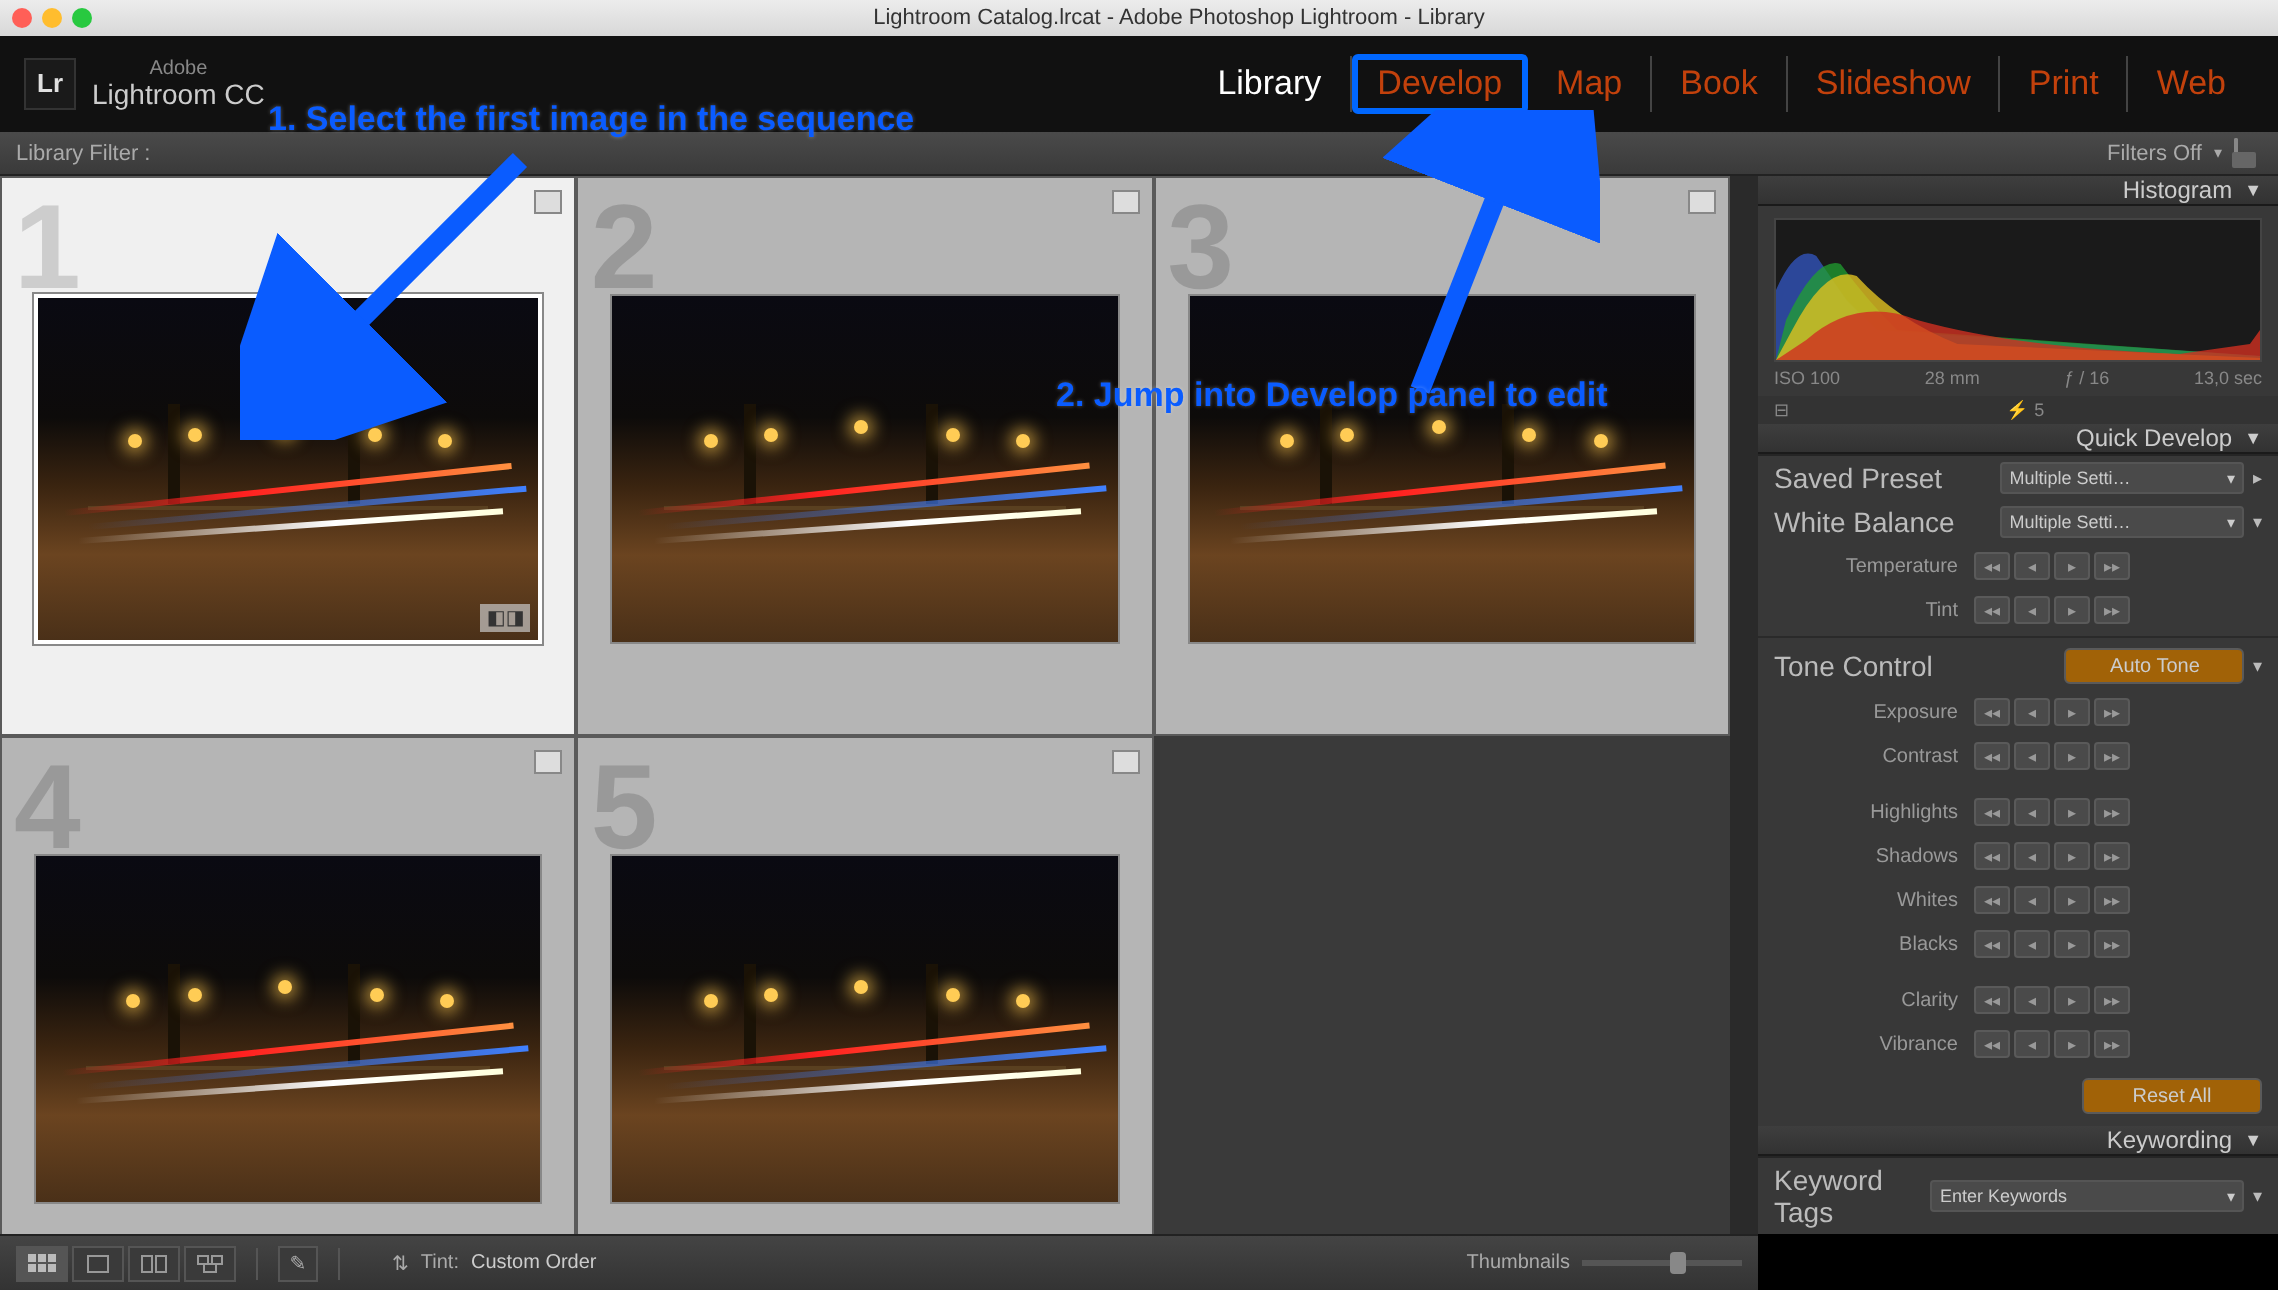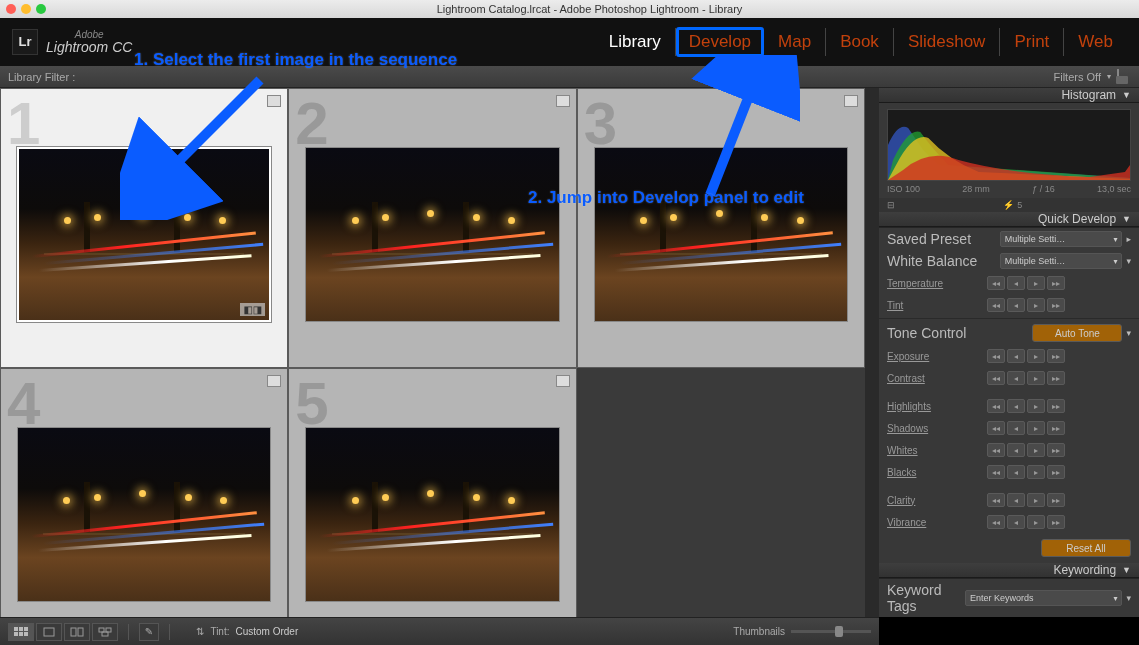--- a/index.html
+++ b/index.html
@@ -7,21 +7,21 @@
   
   .titlebar { height: 18px; background: linear-gradient(#ececec,#d8d8d8); display:flex; align-items:center; padding:0 6px; font-size:11px; color:#333; }
   .traffic { display:flex; gap:5px; }
   .tl { width:10px; height:10px; border-radius:50%; }
   .tl.r{background:#ff5f57;} .tl.y{background:#ffbd2e;} .tl.g{background:#28c940;}
   .titlebar .title { flex:1; text-align:center; }
   
   .appbar { height: 48px; background:#111; display:flex; align-items:center; padding:0 12px; }
   .logo { display:flex; align-items:center; gap:8px;text-align:center; }
   .logobox { width:26px; height:26px; background:#1a1a1a; border:1px solid #333; display:flex; align-items:center; justify-content:center; font-size:13px; font-weight:600; color:#e0e0e0; }
-  .logotxt { font-size:10px; line-height:1.1; color:#888;font-style:italic; }
+  .logotxt { font-size:10px; line-height:1.1; color:#888; }
   .logotxt .big { font-size:14px; color:#ccc; }
   .modules { margin-left:auto; display:flex; align-items:center; gap:0; }
   .module { font-size:17px; color:#c2410c; padding:4px 14px; cursor:pointer; border-right:1px solid #444;}
   .module:last-child{border-right:none;}
   .module.active { color:#fff; font-weight:500;text-align:right; }
   .module.boxed { border:3px solid #0067ff; border-radius:3px; padding:2px 10px;}
   
   .filterbar { height:22px; background: linear-gradient(#4a4a4a,#3a3a3a); display:flex; align-items:center; font-size:11px; color:#aaa; padding:0 8px; border-bottom:1px solid #222;}
   .filterbar .lbl{margin-right:12px;}
   .filterbar .right{margin-left:auto; display:flex; align-items:center; gap:6px;}
@@ -53,21 +53,21 @@
   
   .rpanel{width:260px;background:#2a2a2a;display:flex;flex-direction:column;font-size:11px;overflow:hidden;}
   .phdr{height:22px;background:linear-gradient(#3e3e3e,#323232);display:flex;align-items:center;justify-content:flex-end;padding:0 8px;color:#ccc;font-size:12px;border-bottom:1px solid #1a1a1a;}
   .phdr .tri{margin-left:6px;font-size:9px;}
   .histo{height:95px;padding:6px 8px;background:#383838;position:relative;}
   .histobox{height:72px;background:#1a1a1a;border:1px solid #444;position:relative;overflow:hidden;}
   .histometa{display:flex;justify-content:space-between;font-size:9px;color:#888;margin-top:3px;}
   .histobar{display:flex;justify-content:space-between;font-size:9px;color:#888;padding:2px 8px;background:#333;}
   .section{background:#383838;border-top:1px solid #252525;}
   .row{display:flex;align-items:center;padding:3px 8px;min-height:22px;}
-  .row .lbl{flex:0 0 100px;padding-right:8px;color:#999;font-size:10px;text-decoration:underline;}
+  .row .lbl{flex:0 0 100px;text-align:right;padding-right:8px;color:#999;font-size:10px;}
   .row .lblL{flex:1;color:#bbb;font-size:14px;}
   .dd{flex:1;height:16px;background:#4a4a4a;border:1px solid #555;font-size:9px;display:flex;align-items:center;padding:0 4px;color:#ccc;border-radius:2px;}
   .dd .caret{margin-left:auto;font-size:8px;}
   .stepper{display:flex;gap:2px;}
   .stepbtn{width:18px;height:14px;background:#4a4a4a;border:1px solid #5a5a5a;font-size:8px;display:flex;align-items:center;justify-content:center;color:#999;border-radius:2px;}
   .btn{height:18px;background:#a16207;border:1px solid #5a5a5a;color:#ccc;font-size:10px;padding:0 10px;display:flex;align-items:center;justify-content:center;border-radius:3px;cursor:pointer;}
   .synrow{display:flex;gap:6px;padding:6px 8px;background:#2a2a2a;border-top:1px solid #1a1a1a;}
   .synrow .btn{flex:1;height:24px;font-size:11px;}
   .synrow .btn.primary{background:#555;color:#eee;}
   

